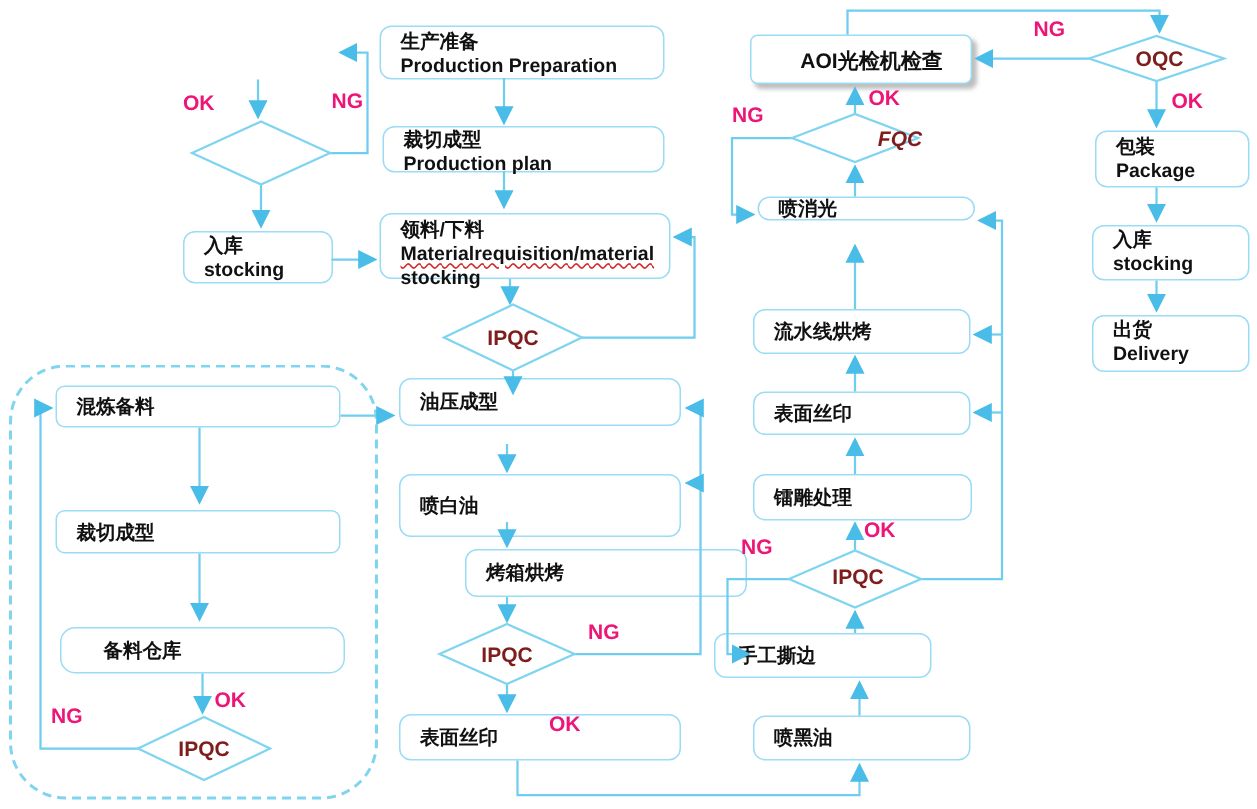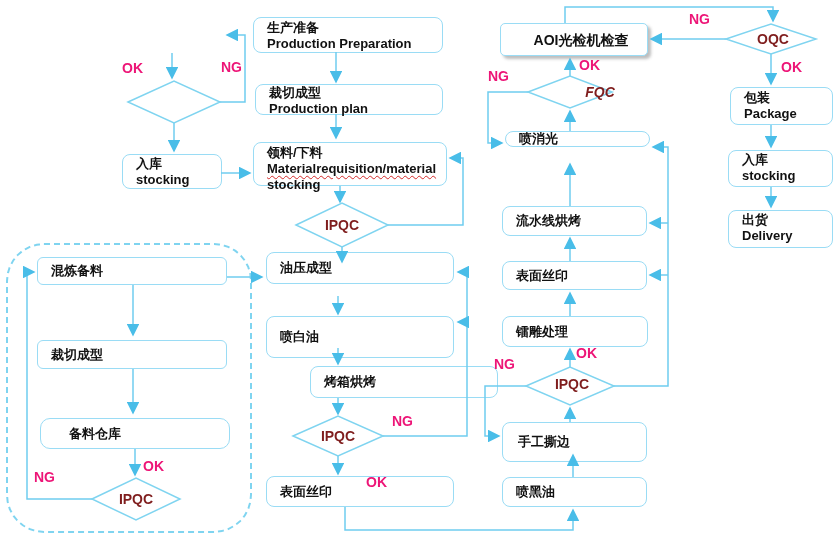--- a/index.html
+++ b/index.html
@@ -157,21 +157,21 @@
   </div>
 
   <div class="box vcenter" style="left:40px;top:418px;width:190px;height:31px;border-radius:10px;padding-left:28px;">
     <span>备料仓库</span>
   </div>
 
   <div class="box vcenter" style="left:502px;top:477px;width:145px;height:30px;">
     <span>喷黑油</span>
   </div>
 
-  <div class="box vcenter" style="left:502px;top:422px;width:145px;height:40px;padding-left:15px;">
+  <div class="box vcenter" style="left:476px;top:422px;width:145px;height:30px;padding-left:15px;">
     <span>手工撕边</span>
   </div>
 
   <div class="box vcenter" style="left:502px;top:316px;width:146px;height:31px;">
     <span>镭雕处理</span>
   </div>
 
   <div class="box vcenter" style="left:502px;top:261px;width:145px;height:29px;">
     <span>表面丝印</span>
   </div>

